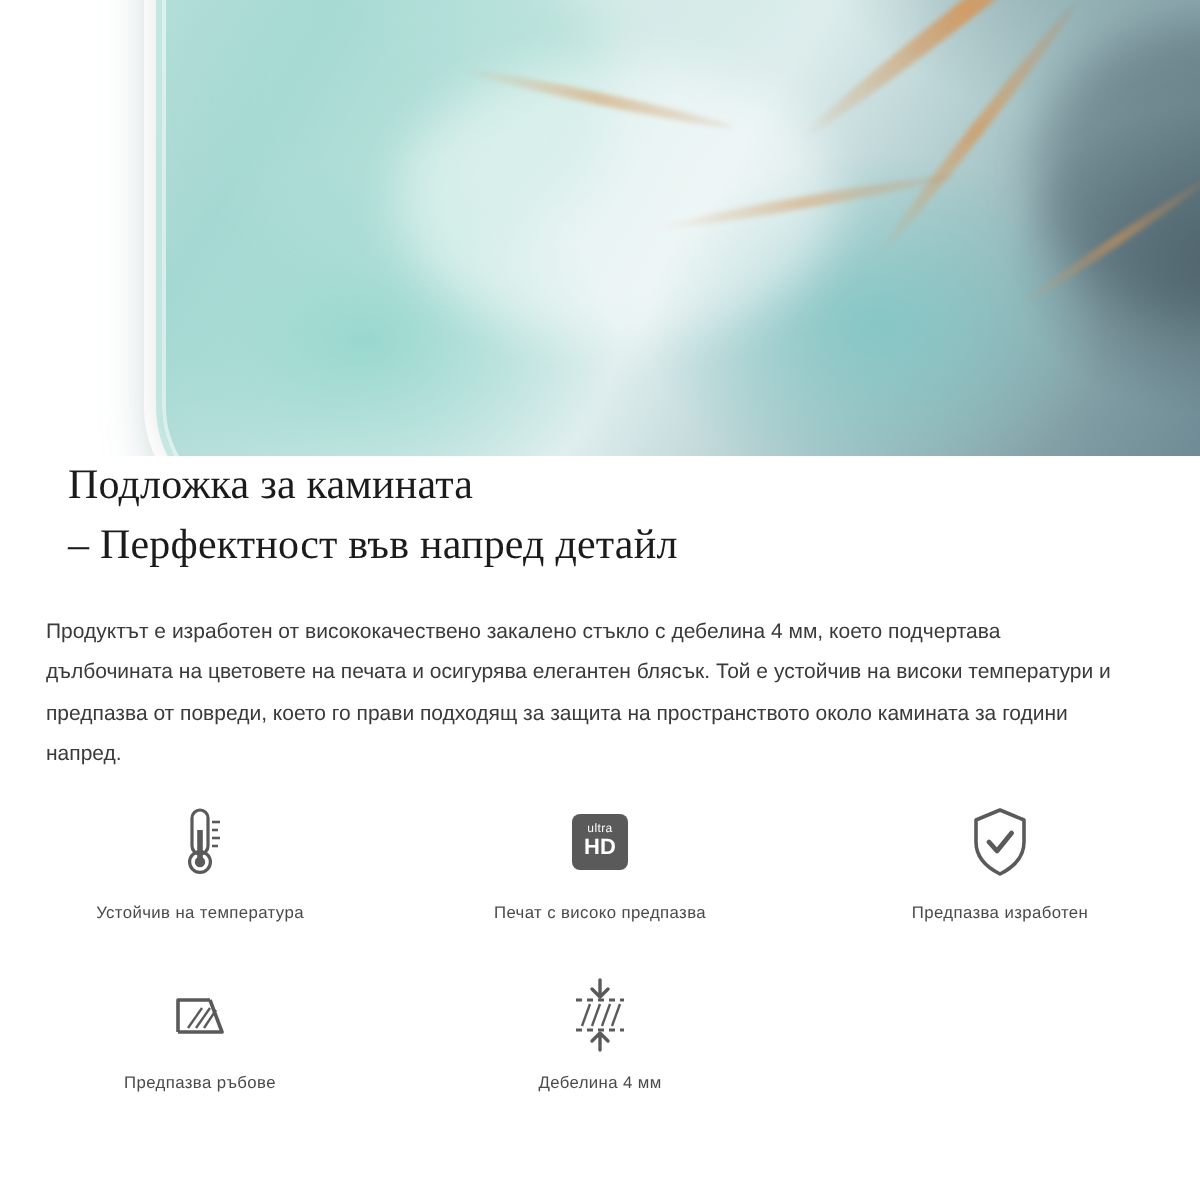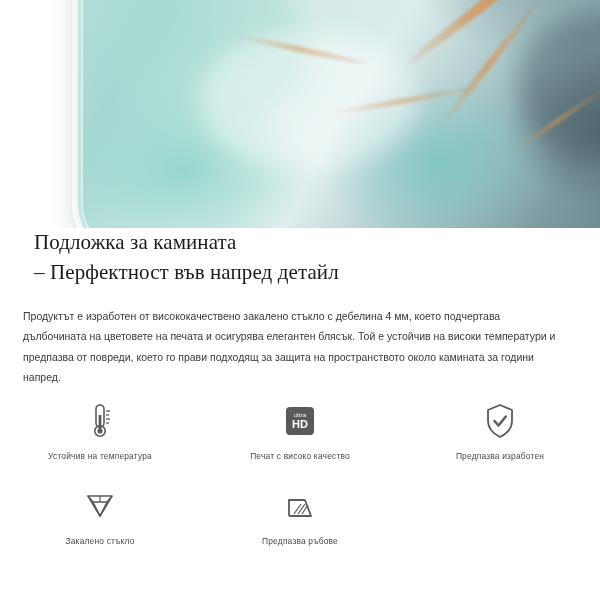--- a/index.html
+++ b/index.html
@@ -223,53 +223,59 @@
       <div class="feature-label">Устойчив на температура</div>
     </div>
 
     <div class="feature">
       <div class="feature-icon">
         <div class="ultrahd">
           <span class="u1">ultra</span>
           <span class="u2">HD</span>
         </div>
       </div>
-      <div class="feature-label">Печат с високо качество</div>
+      <div class="feature-label">Печат с високо предпазва</div>
     </div>
 
     <div class="feature">
       <div class="feature-icon">
         <svg width="34" height="40" viewBox="0 0 34 40" aria-hidden="true">
           <path d="M17 4 L29 9 V20 C29 28 23 33 17 36 C11 33 5 28 5 20 V9 Z" fill="none" stroke="#5a5a5a" stroke-width="1.8" stroke-linejoin="round"></path>
           <path d="M11.5 20 L15.5 24.5 L22.8 15.5" fill="none" stroke="#5a5a5a" stroke-width="2.4" stroke-linecap="round" stroke-linejoin="round"></path>
         </svg>
       </div>
       <div class="feature-label">Предпазва изработен</div>
     </div>
 
-    <div class="feature">
-      <div class="feature-icon">
-        <svg width="40" height="34" viewBox="0 0 40 34" aria-hidden="true">
-          <path d="M8 7 H32 L20 27 Z" fill="none" stroke="#5a5a5a" stroke-width="1.7" stroke-linejoin="round"></path>
-          <path d="M8 7 L13 13 H27 L32 7" fill="none" stroke="#5a5a5a" stroke-width="1.4"></path>
-          <path d="M13 13 L20 27 L27 13" fill="none" stroke="#5a5a5a" stroke-width="1.4"></path>
-          <path d="M20 7 L20 13" fill="none" stroke="#5a5a5a" stroke-width="1.2"></path>
-        </svg>
-      </div>
-      <div class="feature-label">Закалено стъкло</div>
-    </div>
 
     <div class="feature">
       <div class="feature-icon">
         <svg width="36" height="34" viewBox="0 0 36 34" aria-hidden="true">
           <path d="M7 27 L7 11 L23 11" fill="none" stroke="#5a5a5a" stroke-width="1.8" stroke-linejoin="round"></path>
           <path d="M23 11 L29 27 L7 27" fill="none" stroke="#5a5a5a" stroke-width="1.8" stroke-linejoin="round"></path>
           <line x1="12" y1="25" x2="19" y2="15" stroke="#5a5a5a" stroke-width="1.2"></line>
           <line x1="16" y1="25" x2="23" y2="15" stroke="#5a5a5a" stroke-width="1.2"></line>
           <line x1="20" y1="25" x2="26" y2="16" stroke="#5a5a5a" stroke-width="1.2"></line>
         </svg>
       </div>
       <div class="feature-label">Предпазва ръбове</div>
     </div>
 
+    <div class="feature">
+      <div class="feature-icon">
+        <svg width="36" height="40" viewBox="0 0 36 40" aria-hidden="true">
+          <line x1="6" y1="14" x2="30" y2="14" stroke="#5a5a5a" stroke-width="1.4" stroke-dasharray="3 2.5"></line>
+          <line x1="6" y1="29" x2="30" y2="29" stroke="#5a5a5a" stroke-width="1.4" stroke-dasharray="3 2.5"></line>
+          <path d="M18 4 L18 12 M14 8.5 L18 12.5 L22 8.5" fill="none" stroke="#5a5a5a" stroke-width="1.7" stroke-linecap="round" stroke-linejoin="round"></path>
+          <path d="M18 39 L18 31 M14 34.5 L18 30.5 L22 34.5" fill="none" stroke="#5a5a5a" stroke-width="1.7" stroke-linecap="round" stroke-linejoin="round"></path>
+          <g stroke="#5a5a5a" stroke-width="1.2">
+            <line x1="9" y1="27" x2="13" y2="16"></line>
+            <line x1="14" y1="27" x2="18" y2="16"></line>
+            <line x1="19" y1="27" x2="23" y2="16"></line>
+            <line x1="24" y1="27" x2="28" y2="16"></line>
+          </g>
+        </svg>
+      </div>
+      <div class="feature-label">Дебелина 4 мм</div>
+    </div>
 
   </div>
 </div>
 
 </body></html>

